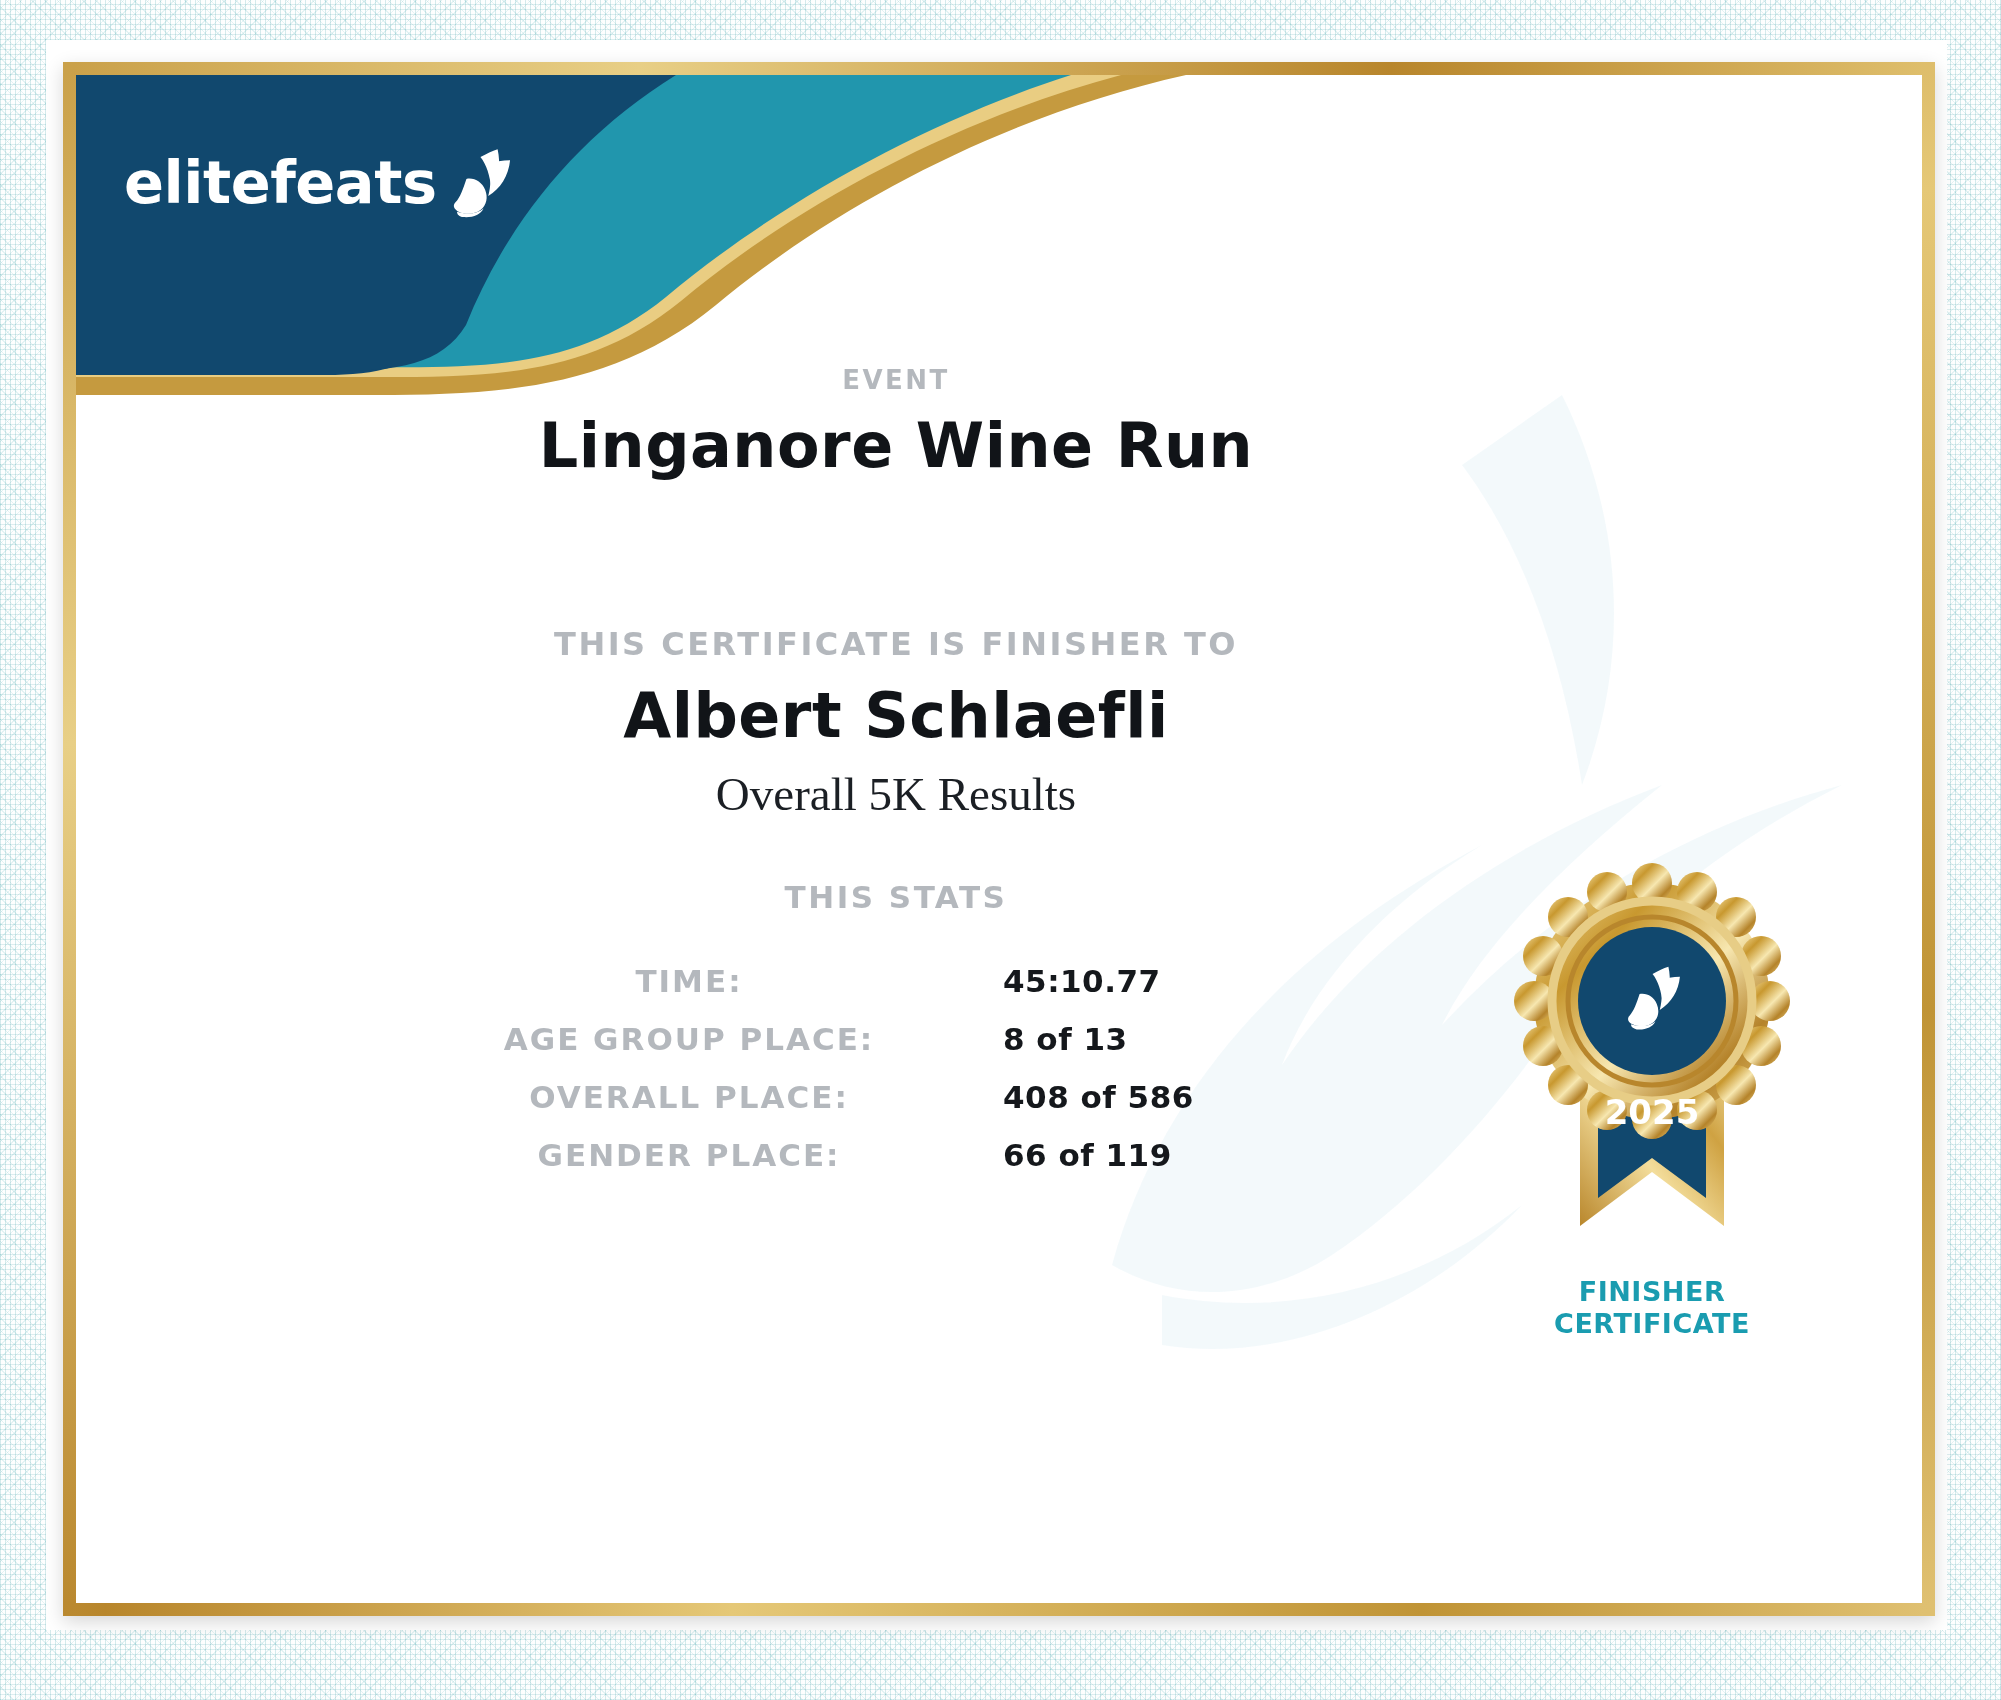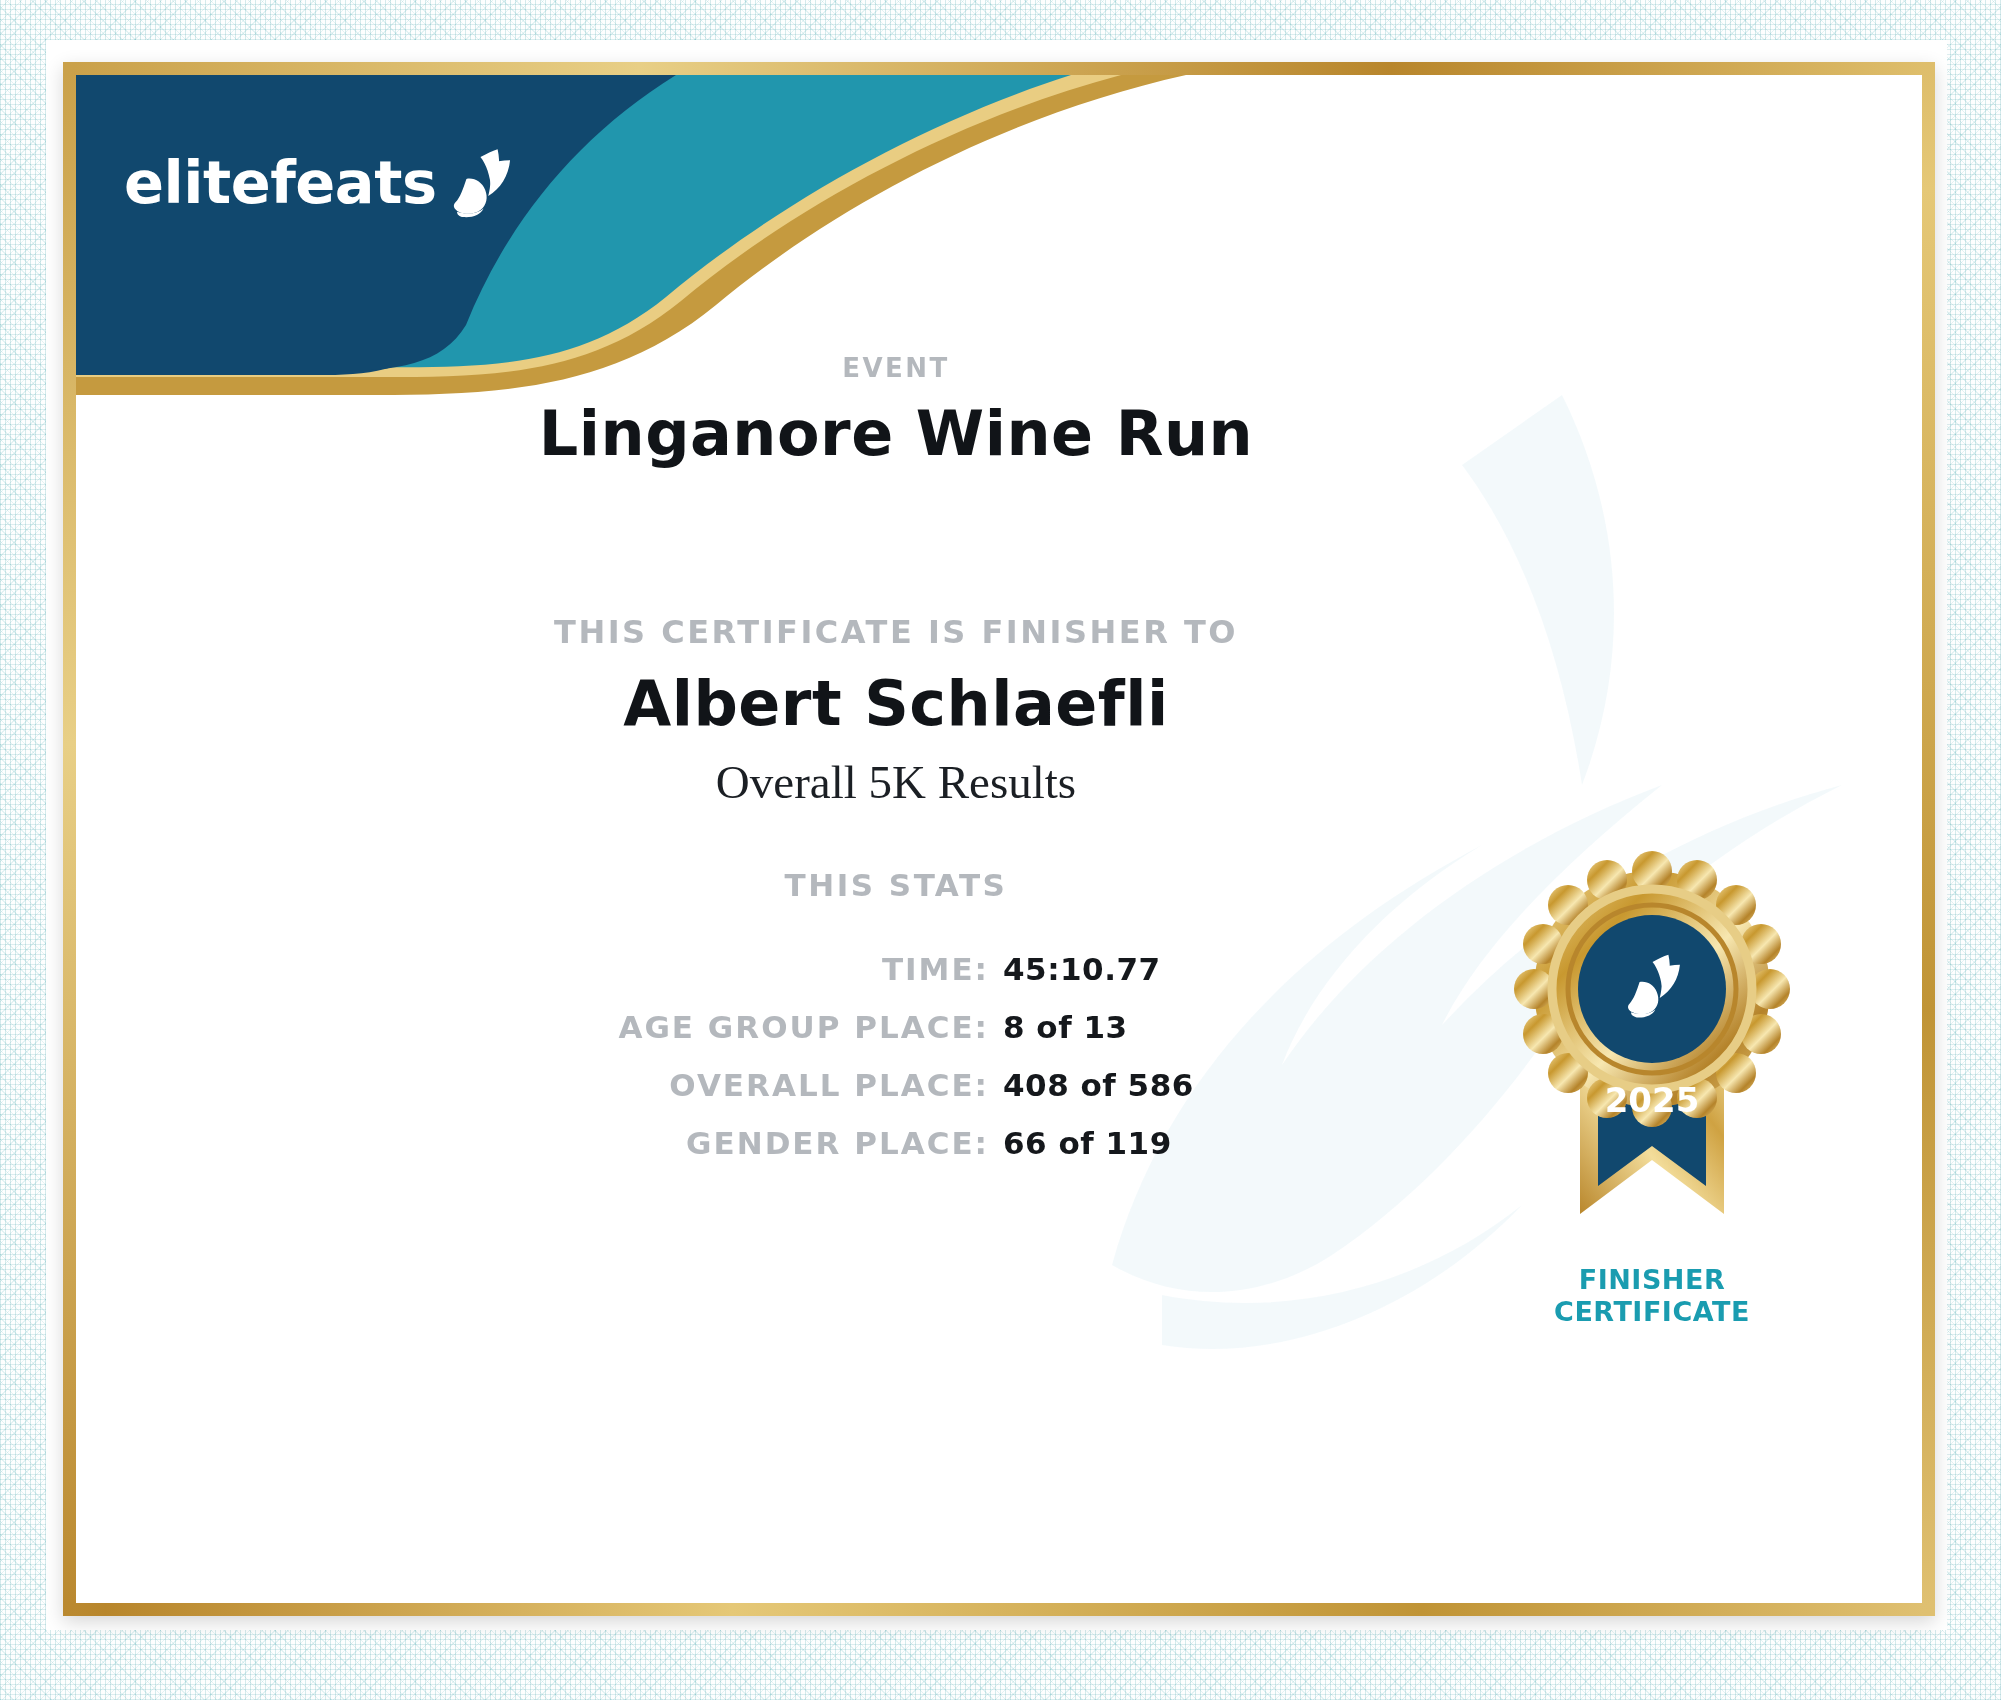--- a/index.html
+++ b/index.html
@@ -81,21 +81,21 @@
     font-weight: bold;
     font-size: 59px;
     color: #ffffff;
     letter-spacing: -0.5px;
   }
 
   
   .content {
     position: absolute;
     left: 0;
-    top: 4px;
+    top: 16px;
     width: 1846px;
     height: 1528px;
   }
   .centered {
     position: absolute;
     left: 0;
     width: 1640px;
     text-align: center;
   }
   .lbl-muted {
@@ -137,21 +137,21 @@
     width: 1640px;
   }
   .stats-row {
     display: flex;
     justify-content: center;
     align-items: baseline;
     margin-bottom: 22px;
   }
   .stat-key {
     width: 600px;
-    text-align: right;
+    text-align: center;
     color: #b4b8bd;
     font-family: "DejaVu Sans", sans-serif;
     font-weight: bold;
     font-size: 31px;
     letter-spacing: 2px;
     padding-right: 14px;
   }
   .stat-val {
     width: 400px;
     text-align: left;

